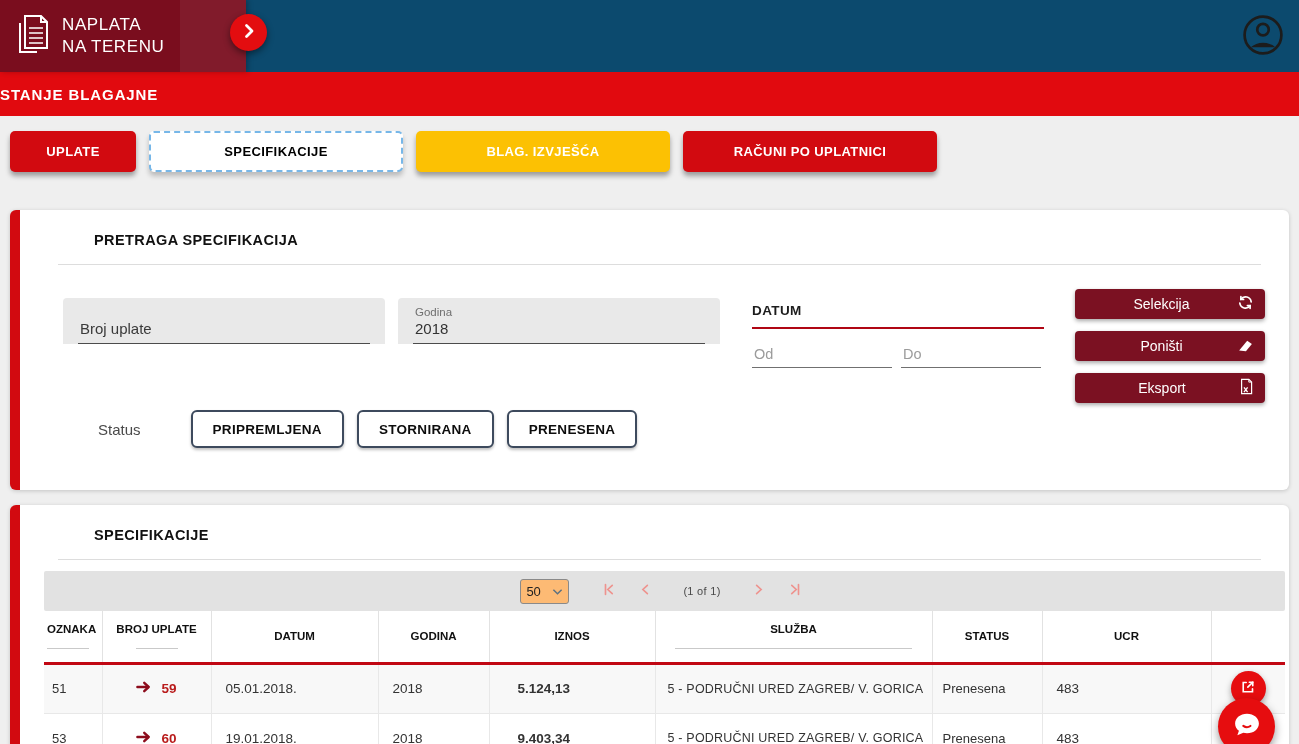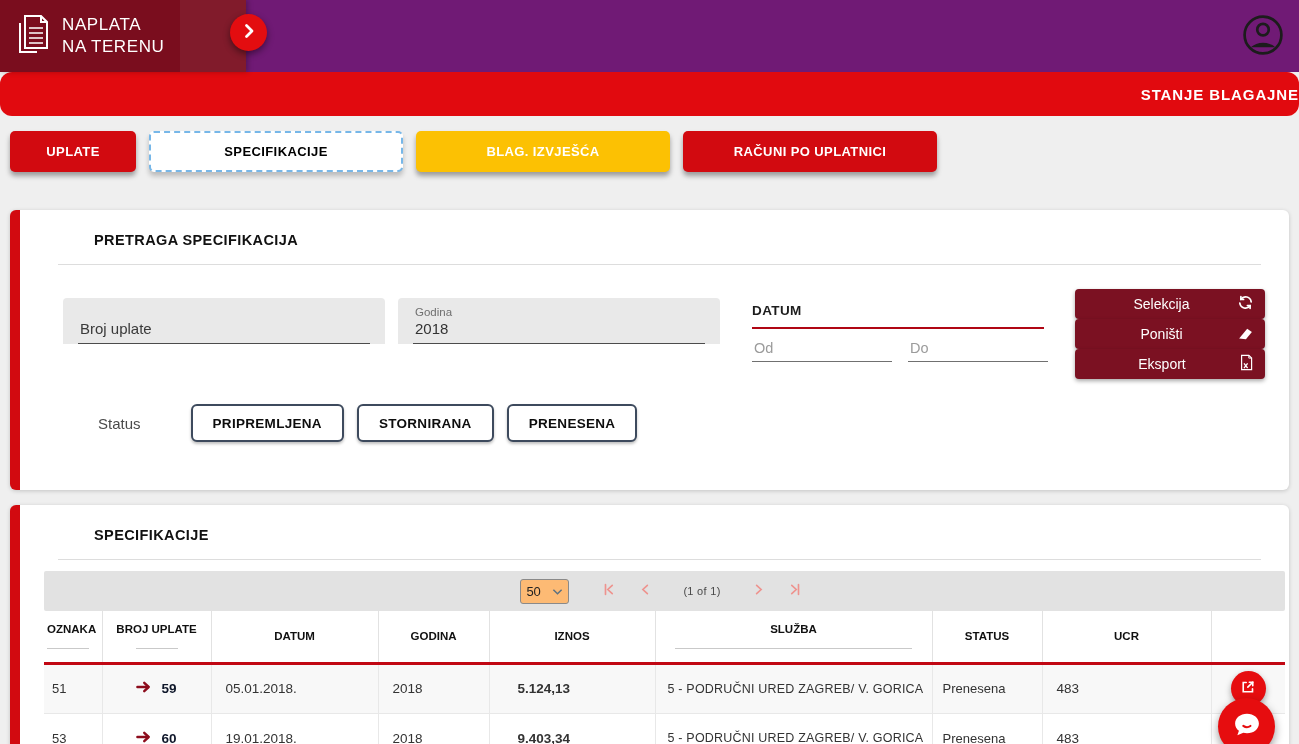--- a/index.html
+++ b/index.html
@@ -2,38 +2,38 @@
 <html><head>
 <meta charset="utf-8">
 <style>
   * { margin:0; padding:0; box-sizing:border-box; }
   html,body { width:1299px; height:744px; }
   body {
     position:relative; overflow:hidden; background:#efefef;
     font-family:"Liberation Sans", sans-serif; color:#222;
   }
   
-  .topbar { position:relative; height:72px; background:#701a75; }
+  .topbar { position:relative; height:72px; background:#0c4a6e; }
   .logo-block {
     position:absolute; left:0; top:0; width:246px; height:72px;
     background:#7a0d1e; display:flex; align-items:center; padding-left:14px;
     box-shadow:2px 0 5px rgba(0,0,0,.25);
   }
   .logo-block .shade { position:absolute; right:0; top:0; width:66px; height:72px; background:rgba(255,255,255,.06); }
   .logo-text { margin-left:10px; color:#fff; font-size:17px; letter-spacing:.6px; line-height:1.3; }
   .chevron-btn {
     position:absolute; left:230px; top:14px; width:37px; height:37px; border-radius:50%;
     background:#e30d10; border:none; display:flex; align-items:center; justify-content:center;
     box-shadow:0 3px 7px rgba(0,0,0,.45); cursor:pointer; z-index:5;
   }
   .account-btn { position:absolute; right:13px; top:12px; width:46px; height:46px; background:transparent; border:none; cursor:pointer; }
   
   .titlebar {
-    height:44px; background:#e10a0f; display:flex; align-items:center; justify-content:flex-end;
-    color:#fff; font-weight:bold; font-size:15px; letter-spacing:.9px;border-radius:12px;
+    height:44px; background:#e10a0f; display:flex; align-items:center; justify-content:flex-start;
+    color:#fff; font-weight:bold; font-size:15px; letter-spacing:.9px;
   }
   
   .tabs-row { display:flex; gap:13px; padding:15px 0 0 10px; }
   .tab {
     height:41px; border-radius:5px; display:flex; align-items:center; justify-content:center;
     font-weight:bold; font-size:13px; letter-spacing:.4px; cursor:pointer; border:none;
     box-shadow:0 4px 5px rgba(0,0,0,.35); font-family:inherit;
   }
   .tab-red    { width:126px; background:#d20a10; color:#fff; }
   .tab-active { width:254px; background:#fff; color:#000; border:2px dashed #77b7e8; box-shadow:0 4px 5px rgba(0,0,0,.22); }
@@ -58,28 +58,28 @@
   .fill-label { font-size:11.5px; color:#6f6f6f; padding:6px 0 2px 2px; }
   .bare-input {
     width:100%; border:none; outline:none; background:transparent;
     border-bottom:1px solid #4c4c4c; font-size:15px; color:#333;
     padding:0 2px 6px 2px; font-family:inherit;
   }
   .bare-input::placeholder { color:#3a3a3a; opacity:1; }
   .datum-group { margin-left:32px; width:292px; padding-top:5px; }
   .datum-label { font-weight:bold; font-size:13.5px; color:#1d1d1d; letter-spacing:.4px; }
   .datum-line  { border-bottom:2px solid #b00614; margin-top:9px; }
-  .datum-fields { display:flex; gap:16px; margin-top:9px; }
+  .datum-fields { display:flex; gap:9px; margin-top:15px; }
   .uline-input {
     width:140px; border:none; outline:none; background:transparent;
     border-bottom:1.5px solid #707070; font-size:14.5px; color:#555;
     padding:2px 2px 5px 2px; font-family:inherit;
   }
   .uline-input::placeholder { color:#9b9b9b; opacity:1; }
-  .actions-col { position:absolute; top:79px; right:24px; width:190px; display:flex; flex-direction:column; gap:0; }
+  .actions-col { position:absolute; top:79px; right:24px; width:190px; display:flex; flex-direction:column; gap:12px; }
   .action-btn {
     height:30px; background:#7b1122; color:#fff; border:none; border-radius:4px;
     display:flex; align-items:center; font-size:14px; box-shadow:0 2px 4px rgba(0,0,0,.35);
     padding:0 11px; cursor:pointer; font-family:inherit;
   }
   .action-btn .lbl { flex:1; text-align:center; }
   .status-row { display:flex; align-items:center; margin:42px 0 0 78px; }
   .status-label { font-size:15px; color:#4a4a4a; margin-right:50px; }
   .status-btn {
     border:2px solid #3d4a5d; background:#fff; border-radius:6px; height:38px; padding:0 20px;
@@ -110,21 +110,21 @@
   .filter-line { border-bottom:1px solid #c9c9c9; margin-top:13px; width:42px; }
   .filter-line.wide { width:86%; }
   .grid td {
     border-right:1px solid #e8e8e8; border-bottom:1px solid #e8e8e8;
     height:50px; font-size:13.5px; color:#333; padding-left:14px; white-space:nowrap; overflow:hidden;
   }
   .grid td:last-child { border-right:none; }
   .grid tr.odd td { background:#f8f8f8; }
   .c-oznaka { color:#3277c3; padding-left:8px !important; font-size:13px !important; }
   .c-broj { padding:0 !important; }
-  .broj-wrap { display:flex; align-items:center; justify-content:center; gap:10px; font-weight:bold; color:#0f172a; }
+  .broj-wrap { display:flex; align-items:center; justify-content:center; gap:10px; font-weight:bold; color:#b91c1c; }
   .c-iznos { font-weight:bold; color:#111; padding-left:28px !important; }
   .c-sluzba { font-size:12.5px !important; letter-spacing:.2px; padding-left:12px !important; }
   .c-status { font-size:13px !important; padding-left:10px !important; }
   .c-action { padding:0 !important; text-align:center; }
   .row-fab {
     width:35px; height:35px; border-radius:50%; background:#e60d0f; border:none;
     display:inline-flex; align-items:center; justify-content:center; cursor:pointer;
     box-shadow:0 3px 6px rgba(0,0,0,.35); vertical-align:middle;
   }
   

